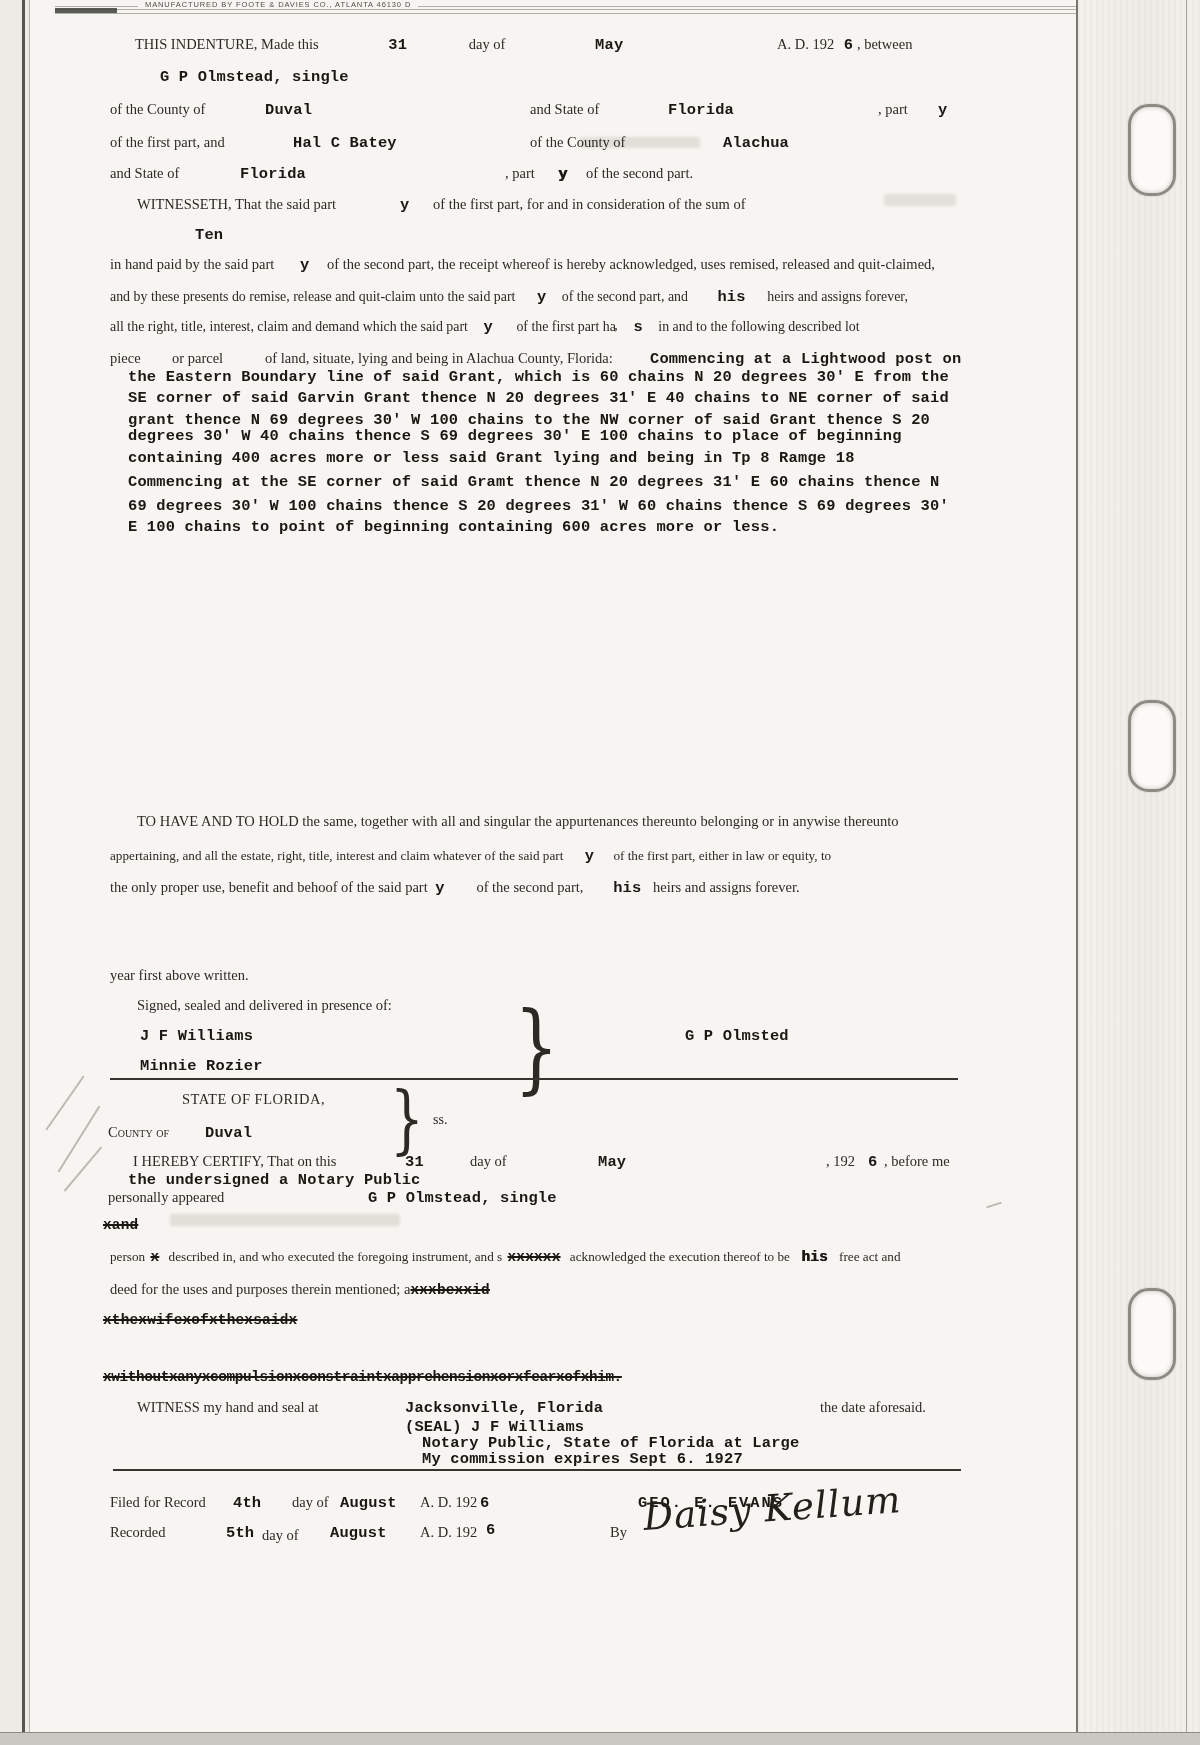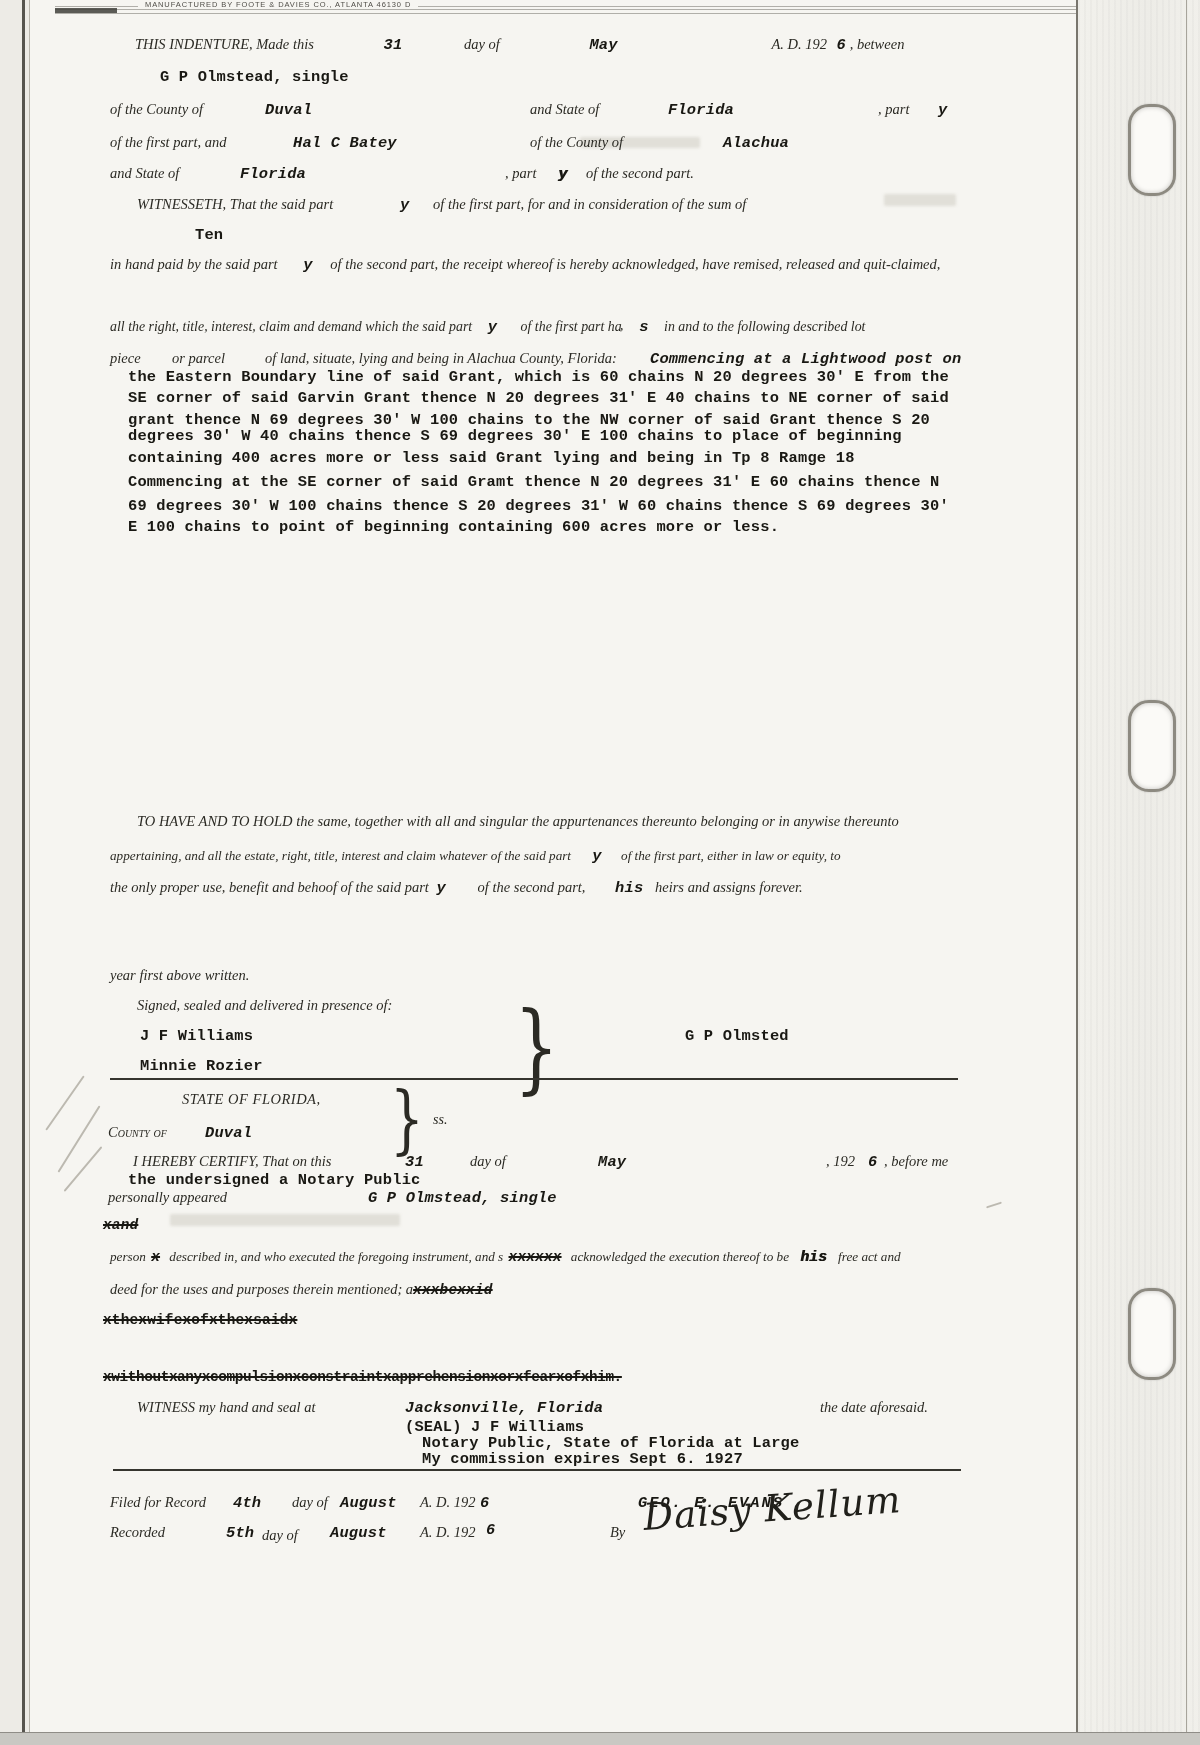--- a/index.html
+++ b/index.html
@@ -23,21 +23,21 @@
     background:repeating-linear-gradient(to right,rgba(0,0,0,.025) 0 2px,transparent 2px 6px);}
   .binding-line2{position:absolute;left:1186px;top:0;width:1px;height:1745px;background:#a7a49b;}
   .hole{position:absolute;left:1128px;width:42px;height:86px;border-radius:21px;
     background:#fbfaf7;border:3px solid #8d8a81;
     box-shadow:inset 0 0 5px rgba(0,0,0,.22),0 0 2px rgba(0,0,0,.18);}
   
   .scribble{position:absolute;height:2px;background:#aeaaa0;opacity:.8;border-radius:1px;}
   .smudge{position:absolute;background:rgba(150,145,128,.22);filter:blur(1.5px);border-radius:2px;}
   
   .ln{position:absolute;white-space:nowrap;}
-  .serif{font-family:"Liberation Serif",serif;font-size:14.5px;color:#2b2a24;font-style:italic;}
+  .serif{font-family:"Liberation Serif",serif;font-size:14.5px;color:#2b2a24;}
   .t1{font-size:13.9px;}
   .t2{font-size:13.2px;}
   .typed{font-family:"Liberation Mono",monospace;font-weight:700;font-size:15.4px;
          color:#191813;letter-spacing:.2px;}
   .typed-sm{font-size:14.4px;}
   .struck{text-decoration:line-through;text-decoration-thickness:1.6px;}
   .over{text-shadow:.7px 0 #191813;}
   .sc{font-variant:small-caps;}
   .at{position:absolute;top:0;white-space:nowrap;}
   .r-anchor{position:absolute;right:242px;top:0;white-space:nowrap;}
@@ -107,21 +107,28 @@
   <div class="ln serif" style="top:196px">
     <span class="at" style="left:137px">WITNESSETH, That the said part</span>
     <span class="at typed" style="left:400px">y</span>
     <span class="at" style="left:433px">of the first part, for and in consideration of the sum of</span>
   </div>
   <div class="ln typed" style="left:195px;top:226px">Ten</div>
   <div class="ln serif" style="top:222px"></div>
   <div class="ln serif" style="left:110px;top:256px">
     <span>in hand paid by the said part</span>
     <span class="typed" style="margin:0 14px 0 22px">y</span>
-    <span>of the second part, the receipt whereof is hereby acknowledged, have remised, released and quit-claimed,</span>
+    <span>of the second part, the receipt whereof is hereby acknowledged, uses remised, released and quit-claimed,</span>
+  </div>
+  <div class="ln serif t1" style="left:110px;top:288px">
+    <span>and by these presents do remise, release and quit-claim unto the said part</span>
+    <span class="typed" style="margin:0 12px 0 18px">y</span>
+    <span>of the second part, and</span>
+    <span class="typed" style="margin:0 18px 0 26px">his</span>
+    <span>heirs and assigns forever,</span>
   </div>
   <div class="ln serif t1" style="left:110px;top:318px">
     <span>all the right, title, interest, claim and demand which the said part</span>
     <span class="typed" style="margin:0 20px 0 12px">y</span>
     <span>of the first part ha</span>
     <span class="typed" style="margin:0 12px 0 14px">s</span>
     <span>in and to the following described lot</span>
     <span class="r-anchor">,</span>
   </div>
   <div class="ln serif" style="top:350px">

